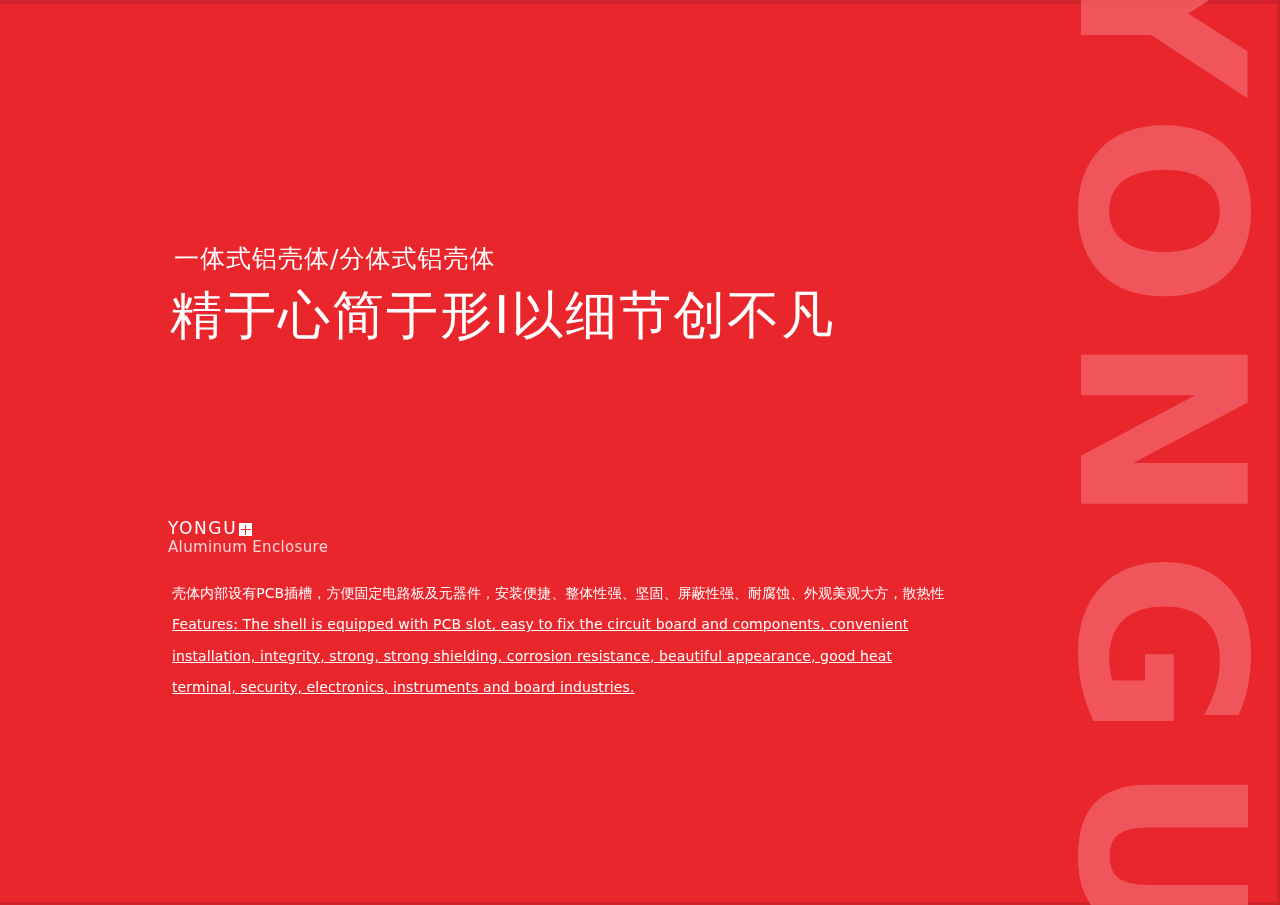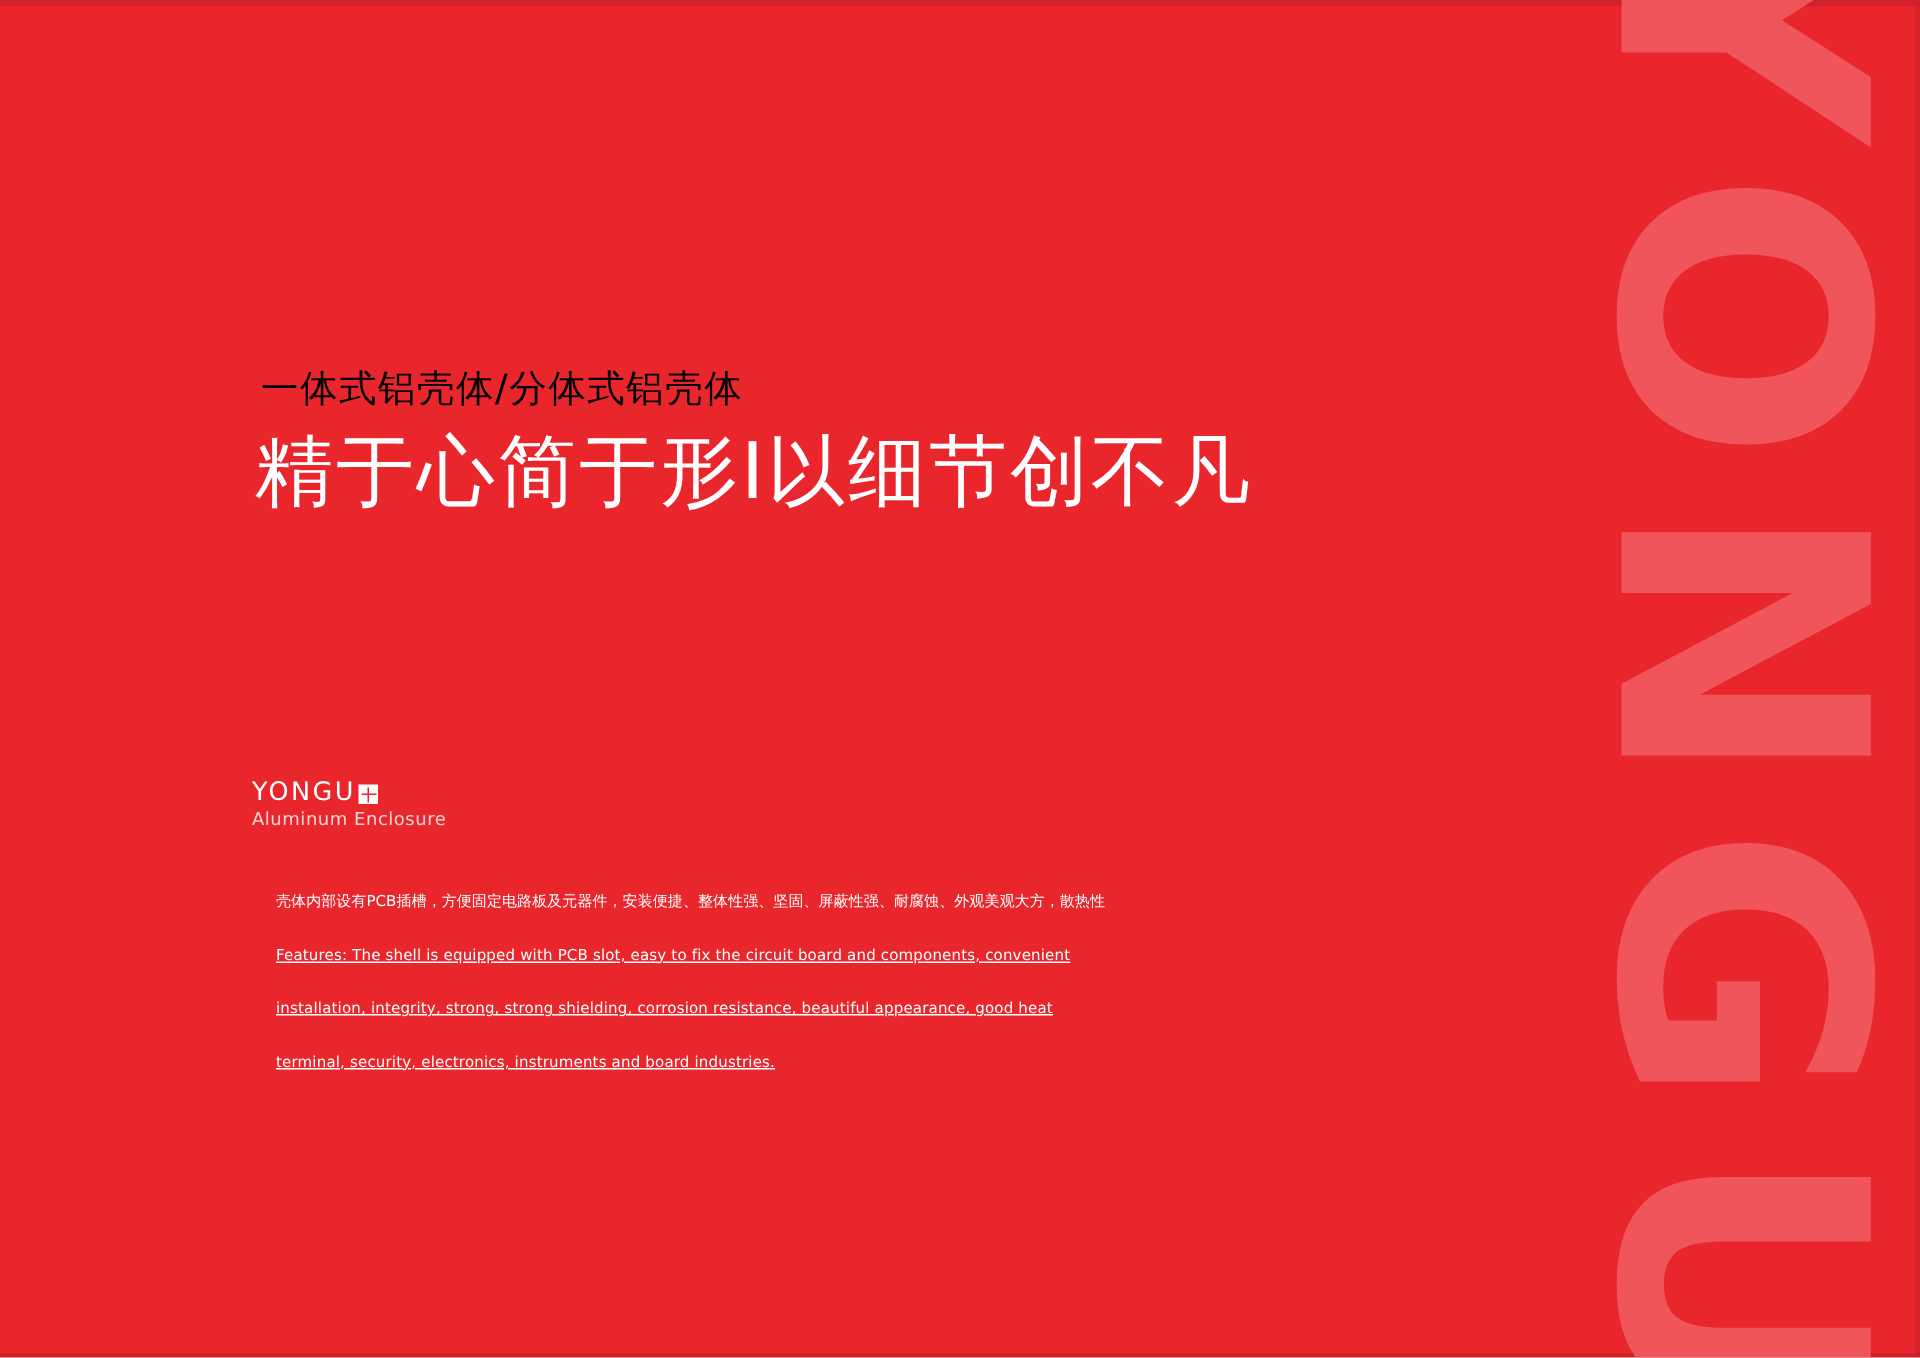--- a/index.html
+++ b/index.html
@@ -60,21 +60,21 @@
     position: absolute;
     left: 160px;
     top: 243px;
     width: 780px;
   }
   .subtitle {
     font-family: "DejaVu Sans", sans-serif;
     font-size: 25px;
     font-weight: 400;
     letter-spacing: 1px;
-    color: #000000;
+    color: #ffffff;
     margin: 0 0 6px 14px;
     line-height: 1.25;
     white-space: nowrap;
   }
   .headline {
     font-family: "DejaVu Sans", sans-serif;
     font-size: 52px;
     font-weight: 400;
     letter-spacing: 2px;
     color: #ffffff;
@@ -117,43 +117,43 @@
     background: #e8262c;
   }
   .logo-mark::before {
     left: 5.5px; top: 1.5px; width: 1.6px; height: 10px;
   }
   .logo-mark::after {
     left: 1.5px; top: 5.8px; width: 10px; height: 1.6px;
   }
   .logo-sub {
     font-family: "DejaVu Sans", sans-serif;
-    font-size: 12px;
+    font-size: 15px;
     font-weight: 400;
     letter-spacing: .35px;
     color: #f7d5d6;
     margin-top: 3px;
     line-height: 1;
   }
 
   
   .copy-block {
     position: absolute;
     left: 168px;
     top: 576px;
     width: 400px;
   }
   .copy-line {
     font-family: "DejaVu Sans", sans-serif;
-    font-size: 10px;
+    font-size: 14px;
     font-weight: 400;
     color: #ffffff;
     line-height: 1.95;
     letter-spacing: .05px;
-    margin: 16px;
+    margin: 4px;
     white-space: nowrap;
   }
   .copy-line.en {
     letter-spacing: .12px;
     text-decoration: underline;
   }
 </style>
 </head>
 <body>
 

